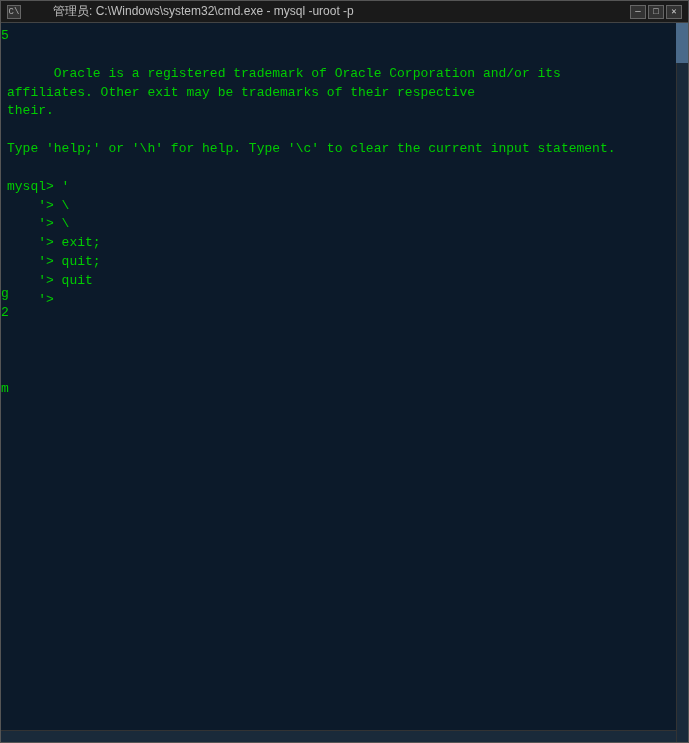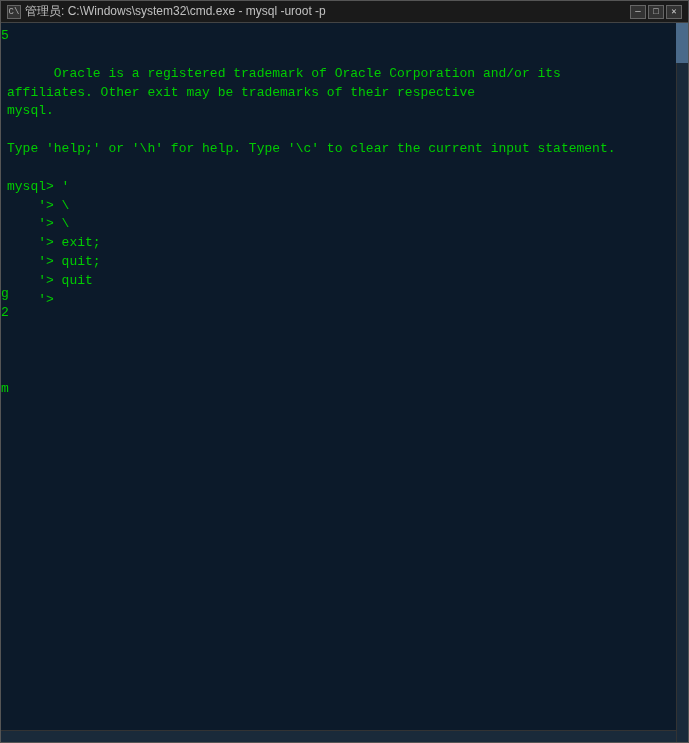--- a/index.html
+++ b/index.html
@@ -52,20 +52,21 @@
       align-items: center;
       justify-content: center;
       font-size: 9px;
       color: #aaa;
     }
 
     .title-bar-text {
       color: #c0c0c0;
       font-size: 12px;
       font-family: 'Microsoft YaHei', sans-serif;
+      margin-left: 28px;
     }
 
     .title-bar-controls {
       display: flex;
       gap: 2px;
     }
 
     .title-btn {
       width: 16px;
       height: 14px;
@@ -140,21 +141,21 @@
       <div class="title-btn">□</div>
       <div class="title-btn close">✕</div>
     </div>
   </div>
 
   <div class="terminal-body">
     <div class="terminal-text">
       <span style="position:absolute;left:0;top:4px;color:#00cc00;font-family:'Courier New',Courier,monospace;font-size:13px;">5</span>
       <span>Oracle is a registered trademark of Oracle Corporation and/or its</span>
 <span>affiliates. Other exit may be trademarks of their respective</span>
-<span>mysql.</span>
+<span>their.</span>
 
 <span>Type 'help;' or '\h' for help. Type '\c' to clear the current input statement.</span>
 
 <span>mysql&gt; '</span>
 <span>    '&gt; \</span>
 <span>    '&gt; \</span>
 <span>    '&gt; exit;</span>
 <span>    '&gt; quit;</span>
 <span>    '&gt; quit</span>
 <span>    '&gt;</span>

